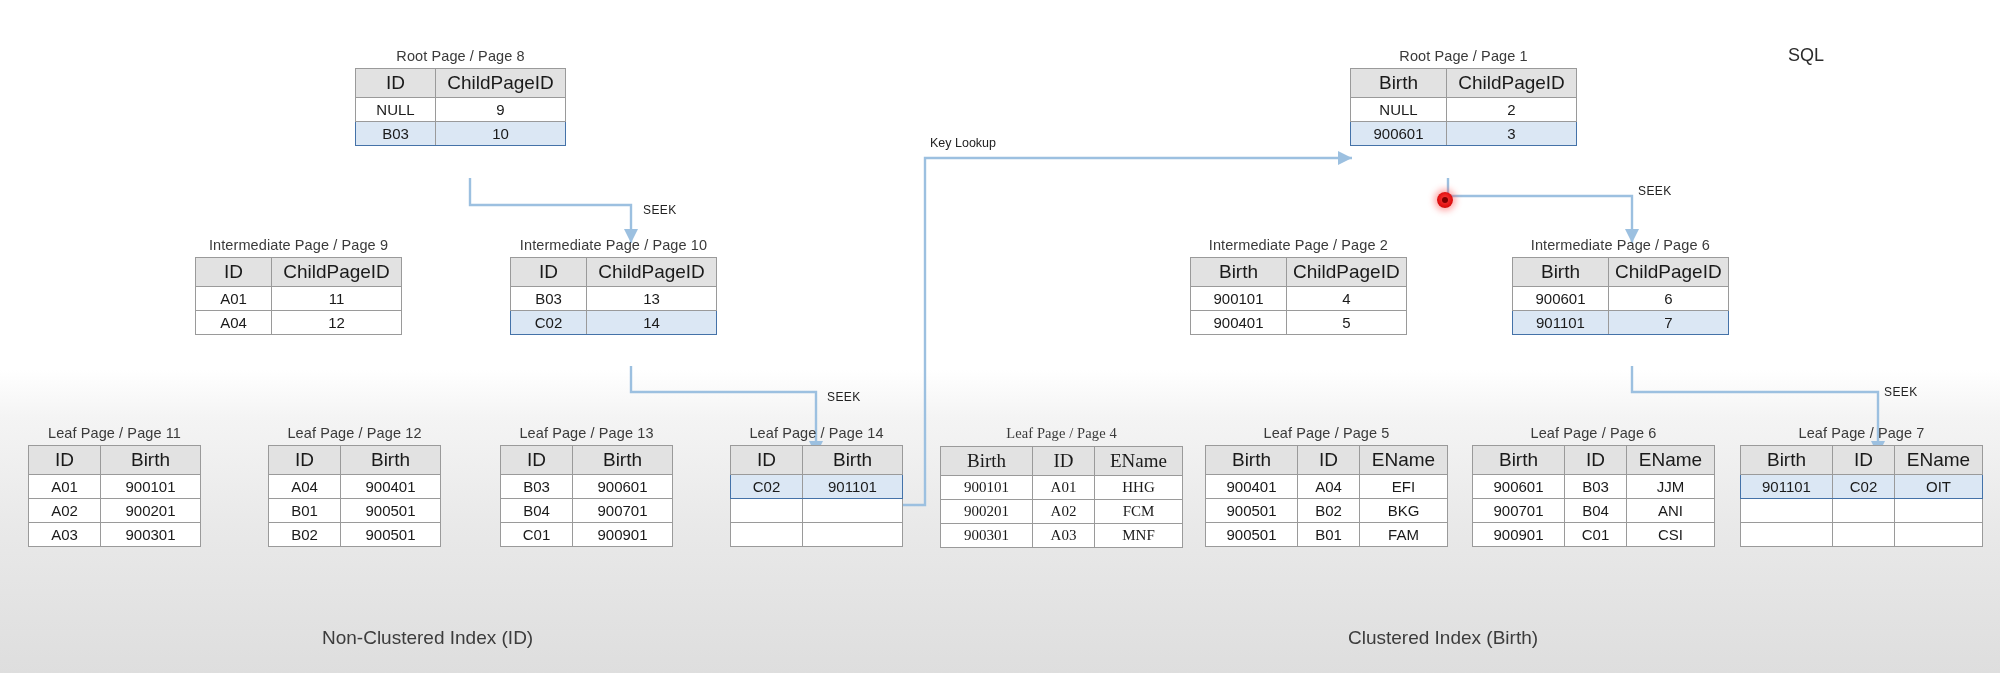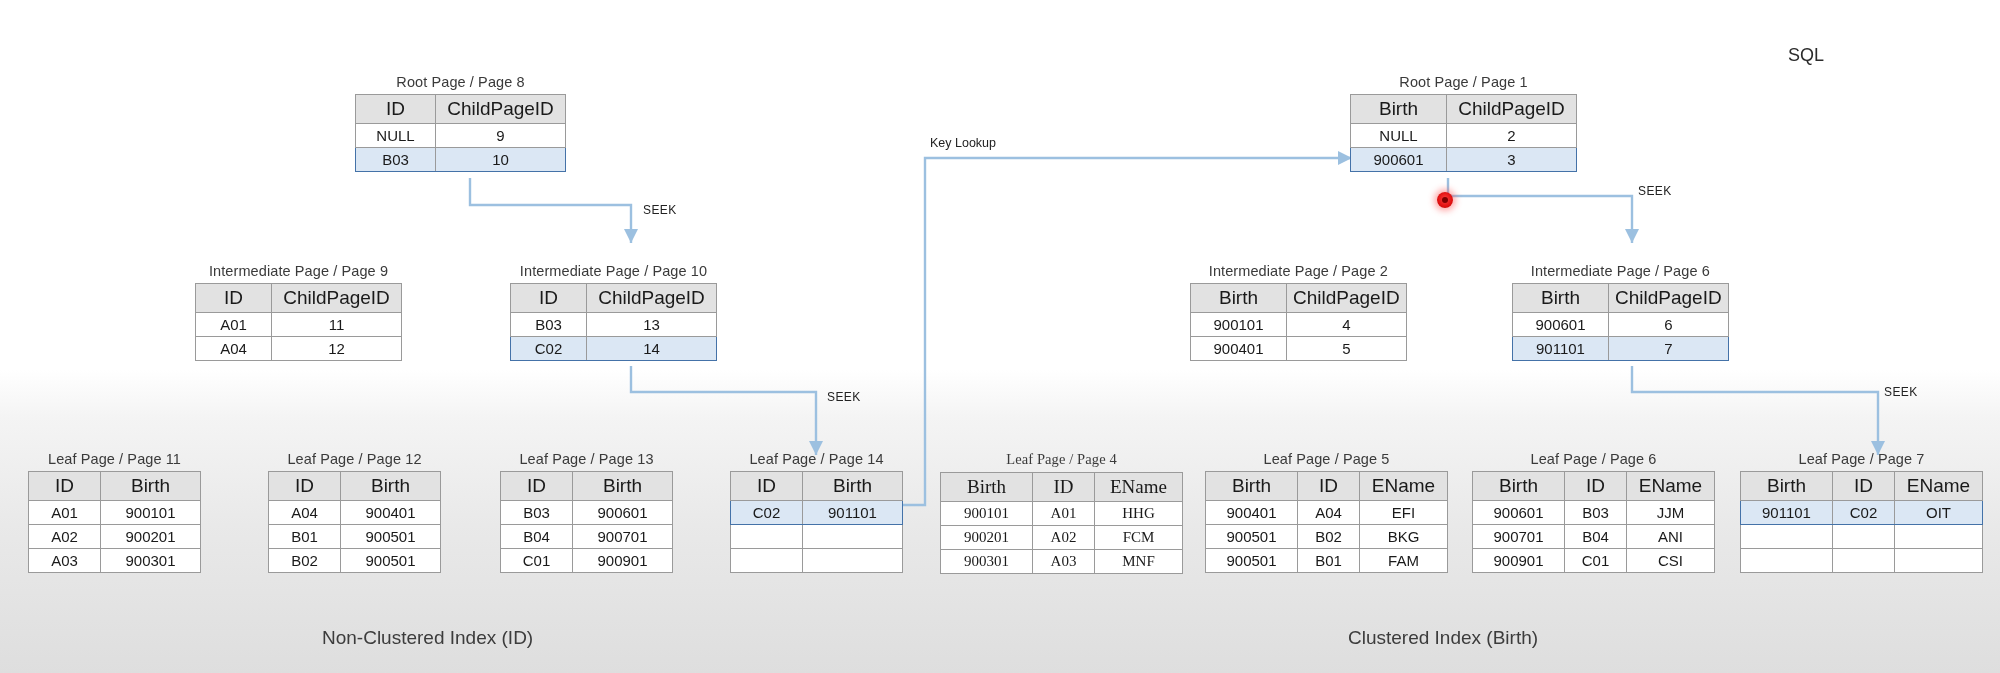--- a/index.html
+++ b/index.html
@@ -7,21 +7,21 @@
     width:2000px;height:673px;
     background:#ffffff;
     font-family:"Liberation Sans", sans-serif;
     overflow:hidden;
     position:relative;
   }
   #canvas{
     position:absolute;left:0;top:0;width:2000px;height:673px;
     background:linear-gradient(to bottom,#ffffff 0%,#ffffff 55%,#f4f4f4 62%,#e9e9e9 78%,#e2e2e2 92%,#dedede 100%);
   }
-  .node{position:absolute;margin-top:26px;}
+  .node{position:absolute;}
   .node-title{
     font-size:14.5px;color:#3a3a3a;text-align:center;
     margin-bottom:4px;white-space:nowrap;letter-spacing:.1px;
   }
   table.page{
     border-collapse:collapse;
     background:#ffffff;
     font-size:15px;color:#1a1a1a;
     margin:0 auto;
   }

